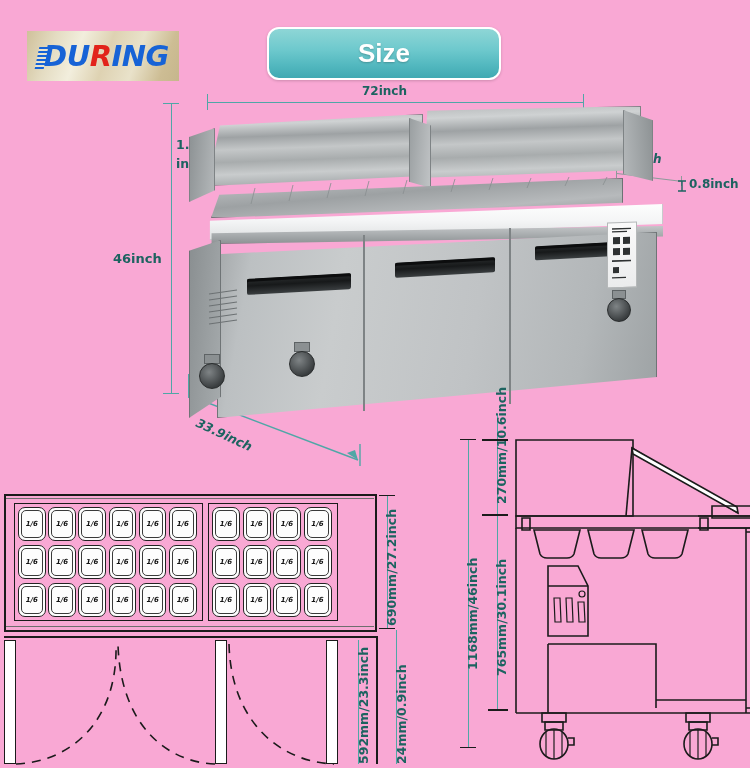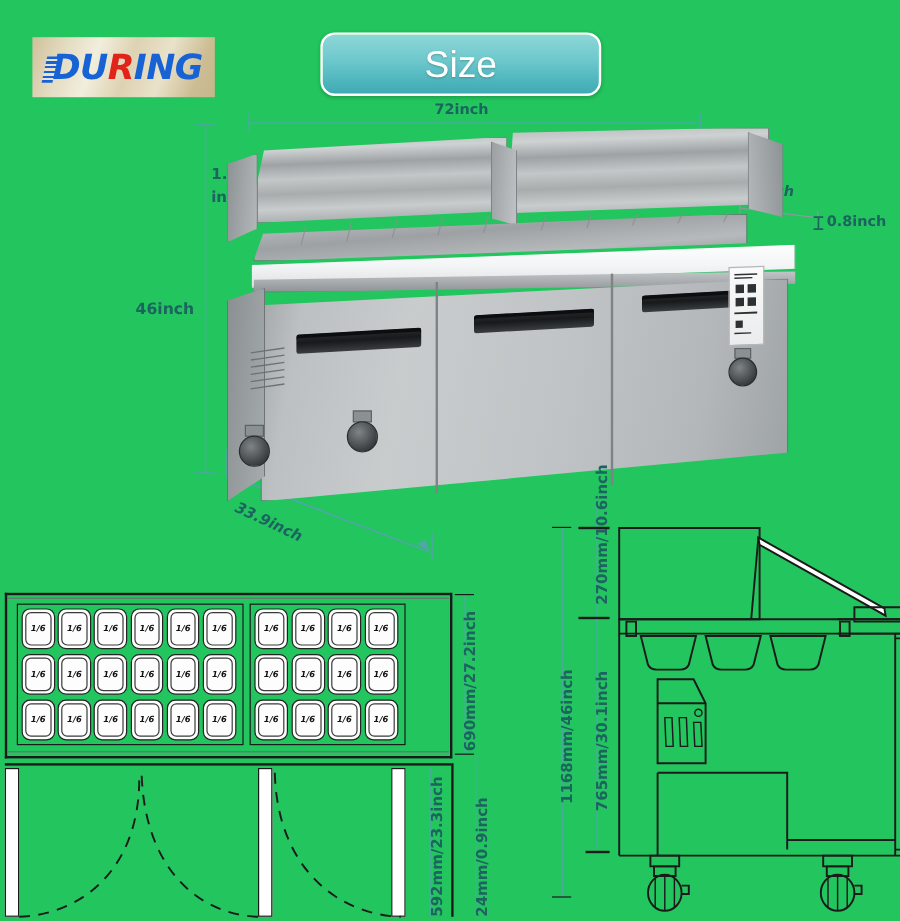--- a/index.html
+++ b/index.html
@@ -2,21 +2,21 @@
 <html><head>
 <meta charset="utf-8">
 <style>
   * { box-sizing: border-box; margin: 0; padding: 0; }
   html, body {
     width: 750px; height: 768px;
     background: #ffffff;
     font-family: "Liberation Sans", sans-serif;
     overflow: hidden;
   }
-  #page { position: relative; width: 750px; height: 768px; background:#22c55e; }
+  #page { position: relative; width: 750px; height: 768px; background:#f9a8d4; }
 
   
   #logo {
     position: absolute; left: 27px; top: 31px; width: 152px; height: 50px;
     background: linear-gradient(110deg,#cfc09a 0%,#e4dcc2 18%,#f2eedd 34%,#ded2b2 52%,#e9e2ca 70%,#cdbd94 88%,#c6b68c 100%);
     display: flex; align-items: center; justify-content: center;
     overflow: hidden;
   }
   #logo .lg { font-weight: bold; font-size: 29px; letter-spacing: -0.5px;
     font-family: "DejaVu Sans", sans-serif; font-style: italic; line-height: 1; }
@@ -26,21 +26,21 @@
     transform: skewX(-12deg); vertical-align:-3px; }
 
   
   #size-banner {
     position:absolute; left:267px; top:27px; width:234px; height:53px;
     border-radius:12px; border:2px solid #ffffff;
     background: linear-gradient(180deg,#8ed6d6 0%,#6ec9cd 42%,#54b9c0 72%,#3fa9b2 100%);
     box-shadow: 0 1px 3px rgba(0,0,0,.18);
     display:flex; align-items:center; justify-content:center;
   }
-  #size-banner span { color:#fff; font-size:31px; font-weight:normal;
+  #size-banner span { color:#fff; font-size:26px; font-weight:bold;
     text-shadow:0 1px 2px rgba(0,0,0,.22); }
 
   
   .dim { position:absolute; color:#1d6360; font-weight:bold;
          font-family:"DejaVu Sans", sans-serif; white-space:nowrap; }
   .dimline { position:absolute; background:#4fa7a6; }
   .vline { width:1.4px; } .hline { height:1.4px; }
   .tick { position:absolute; background:#4fa7a6; }
 
   

